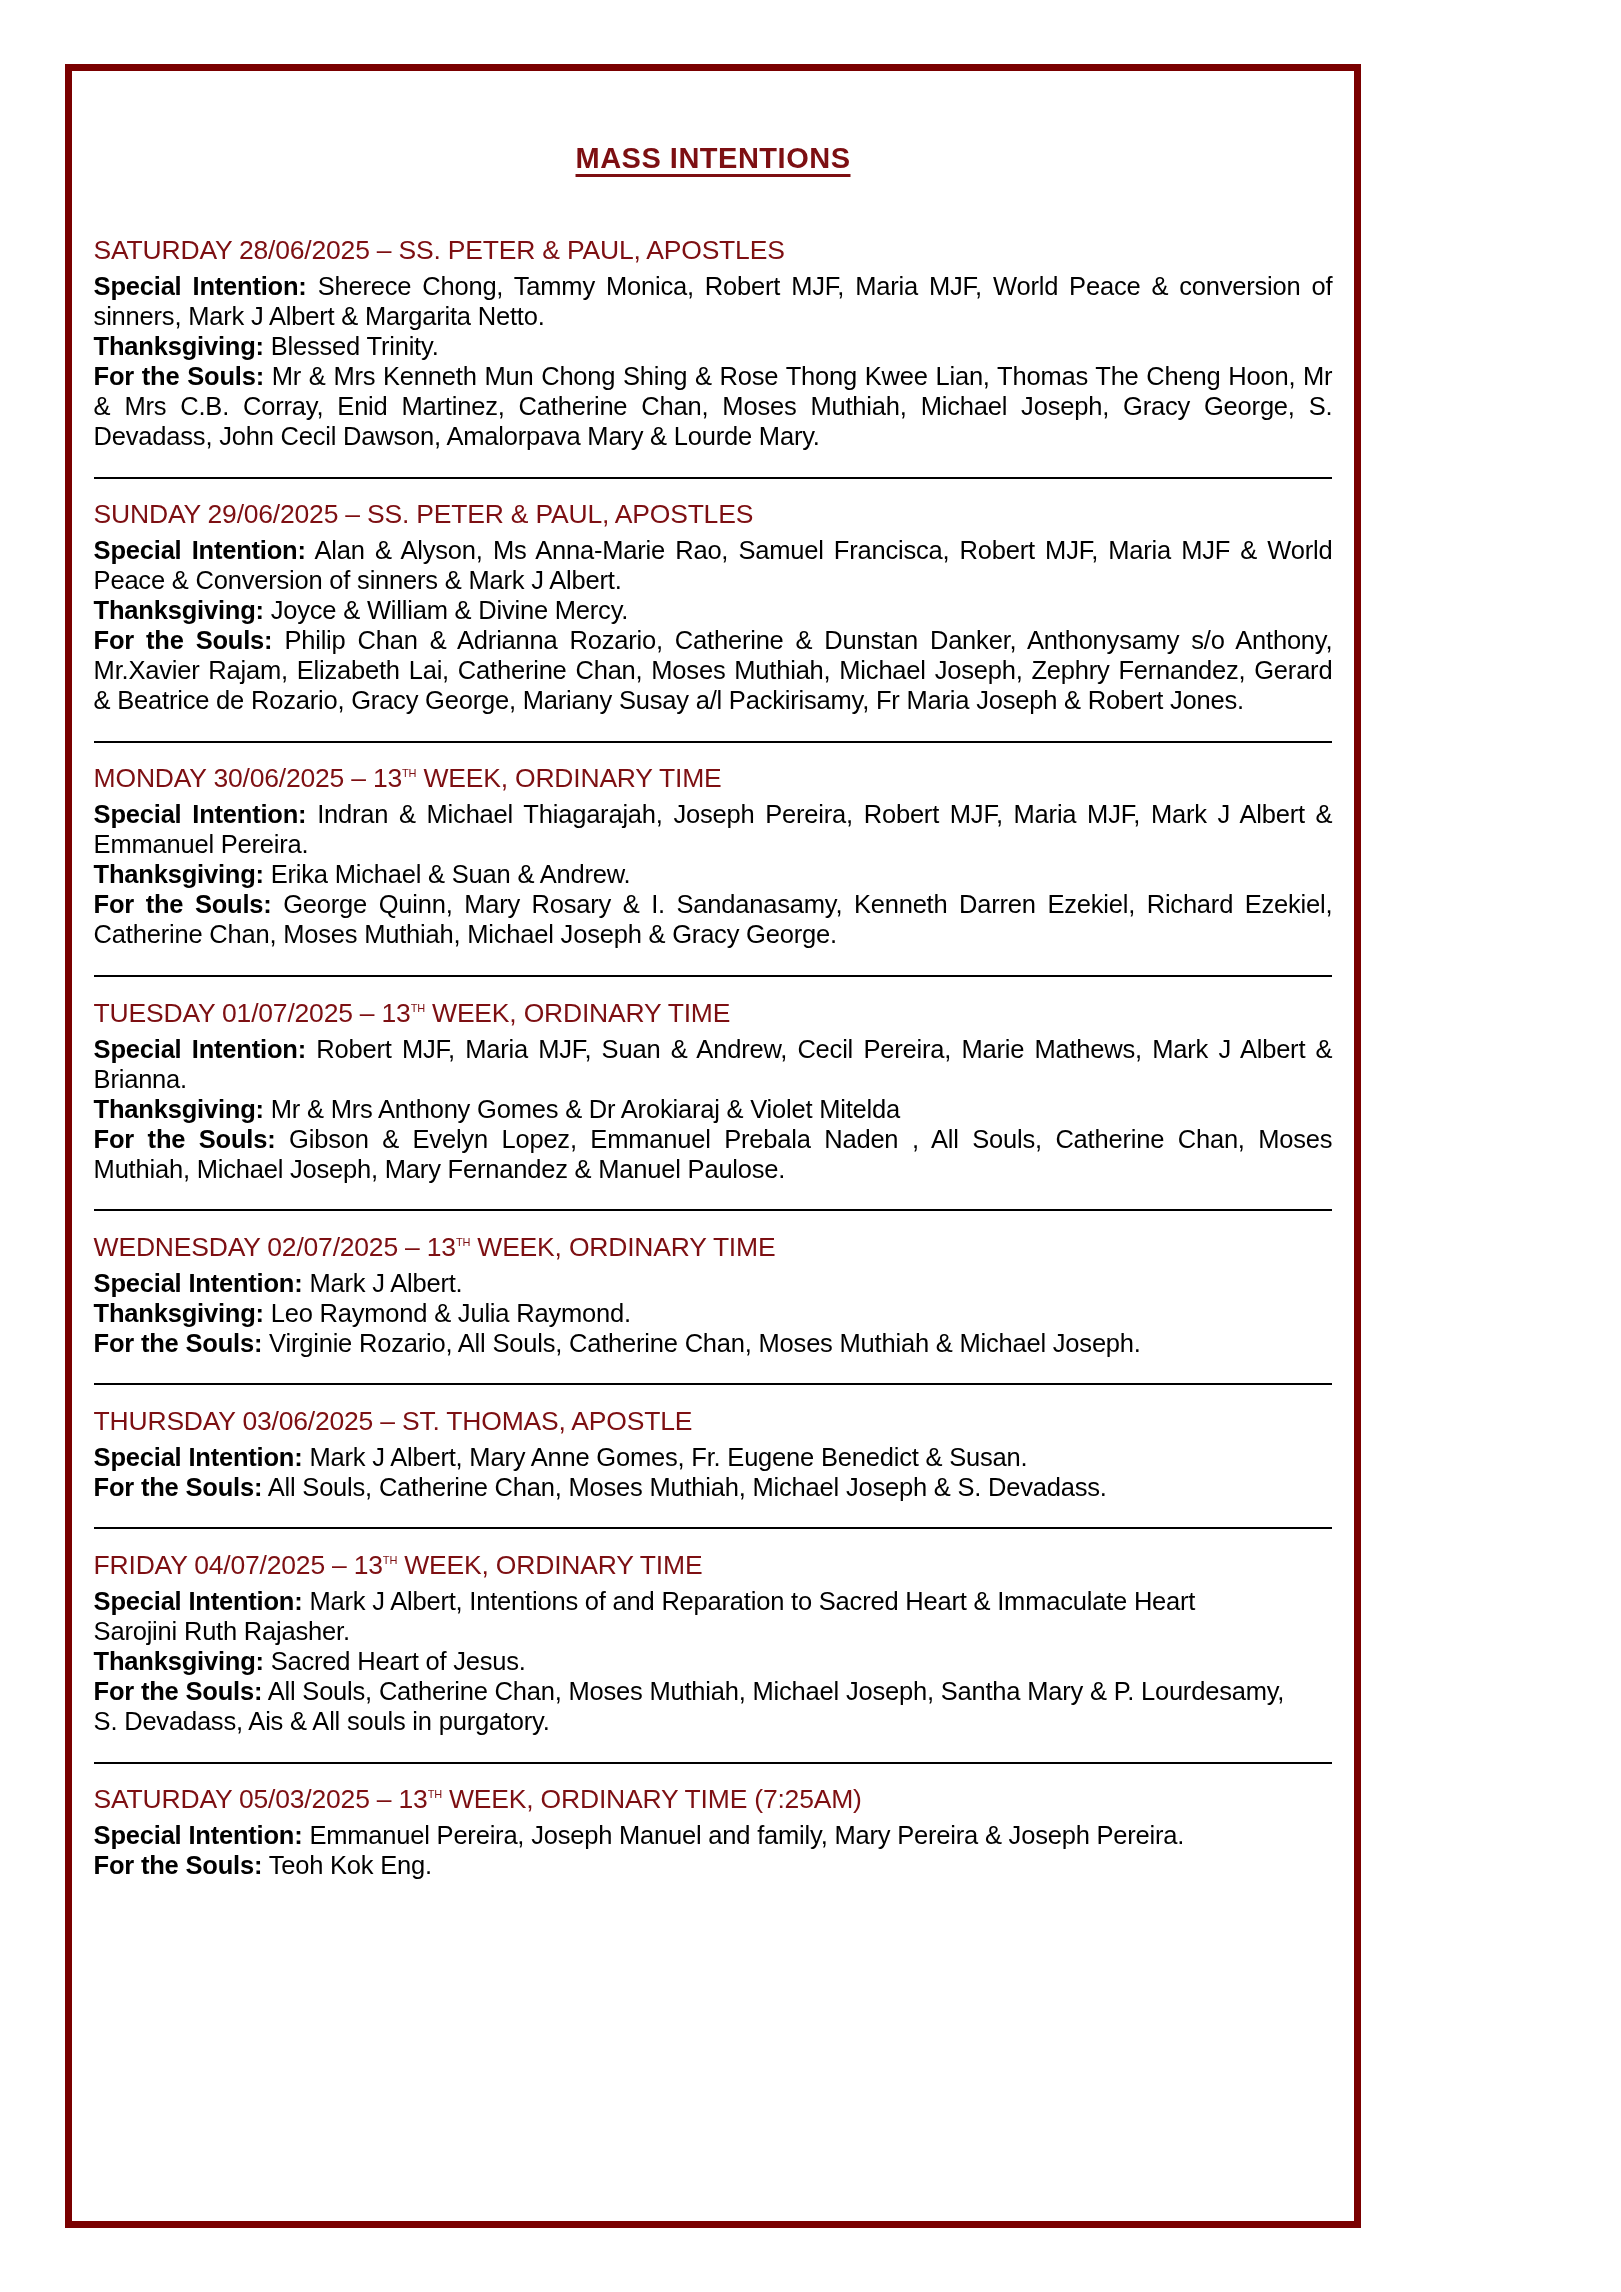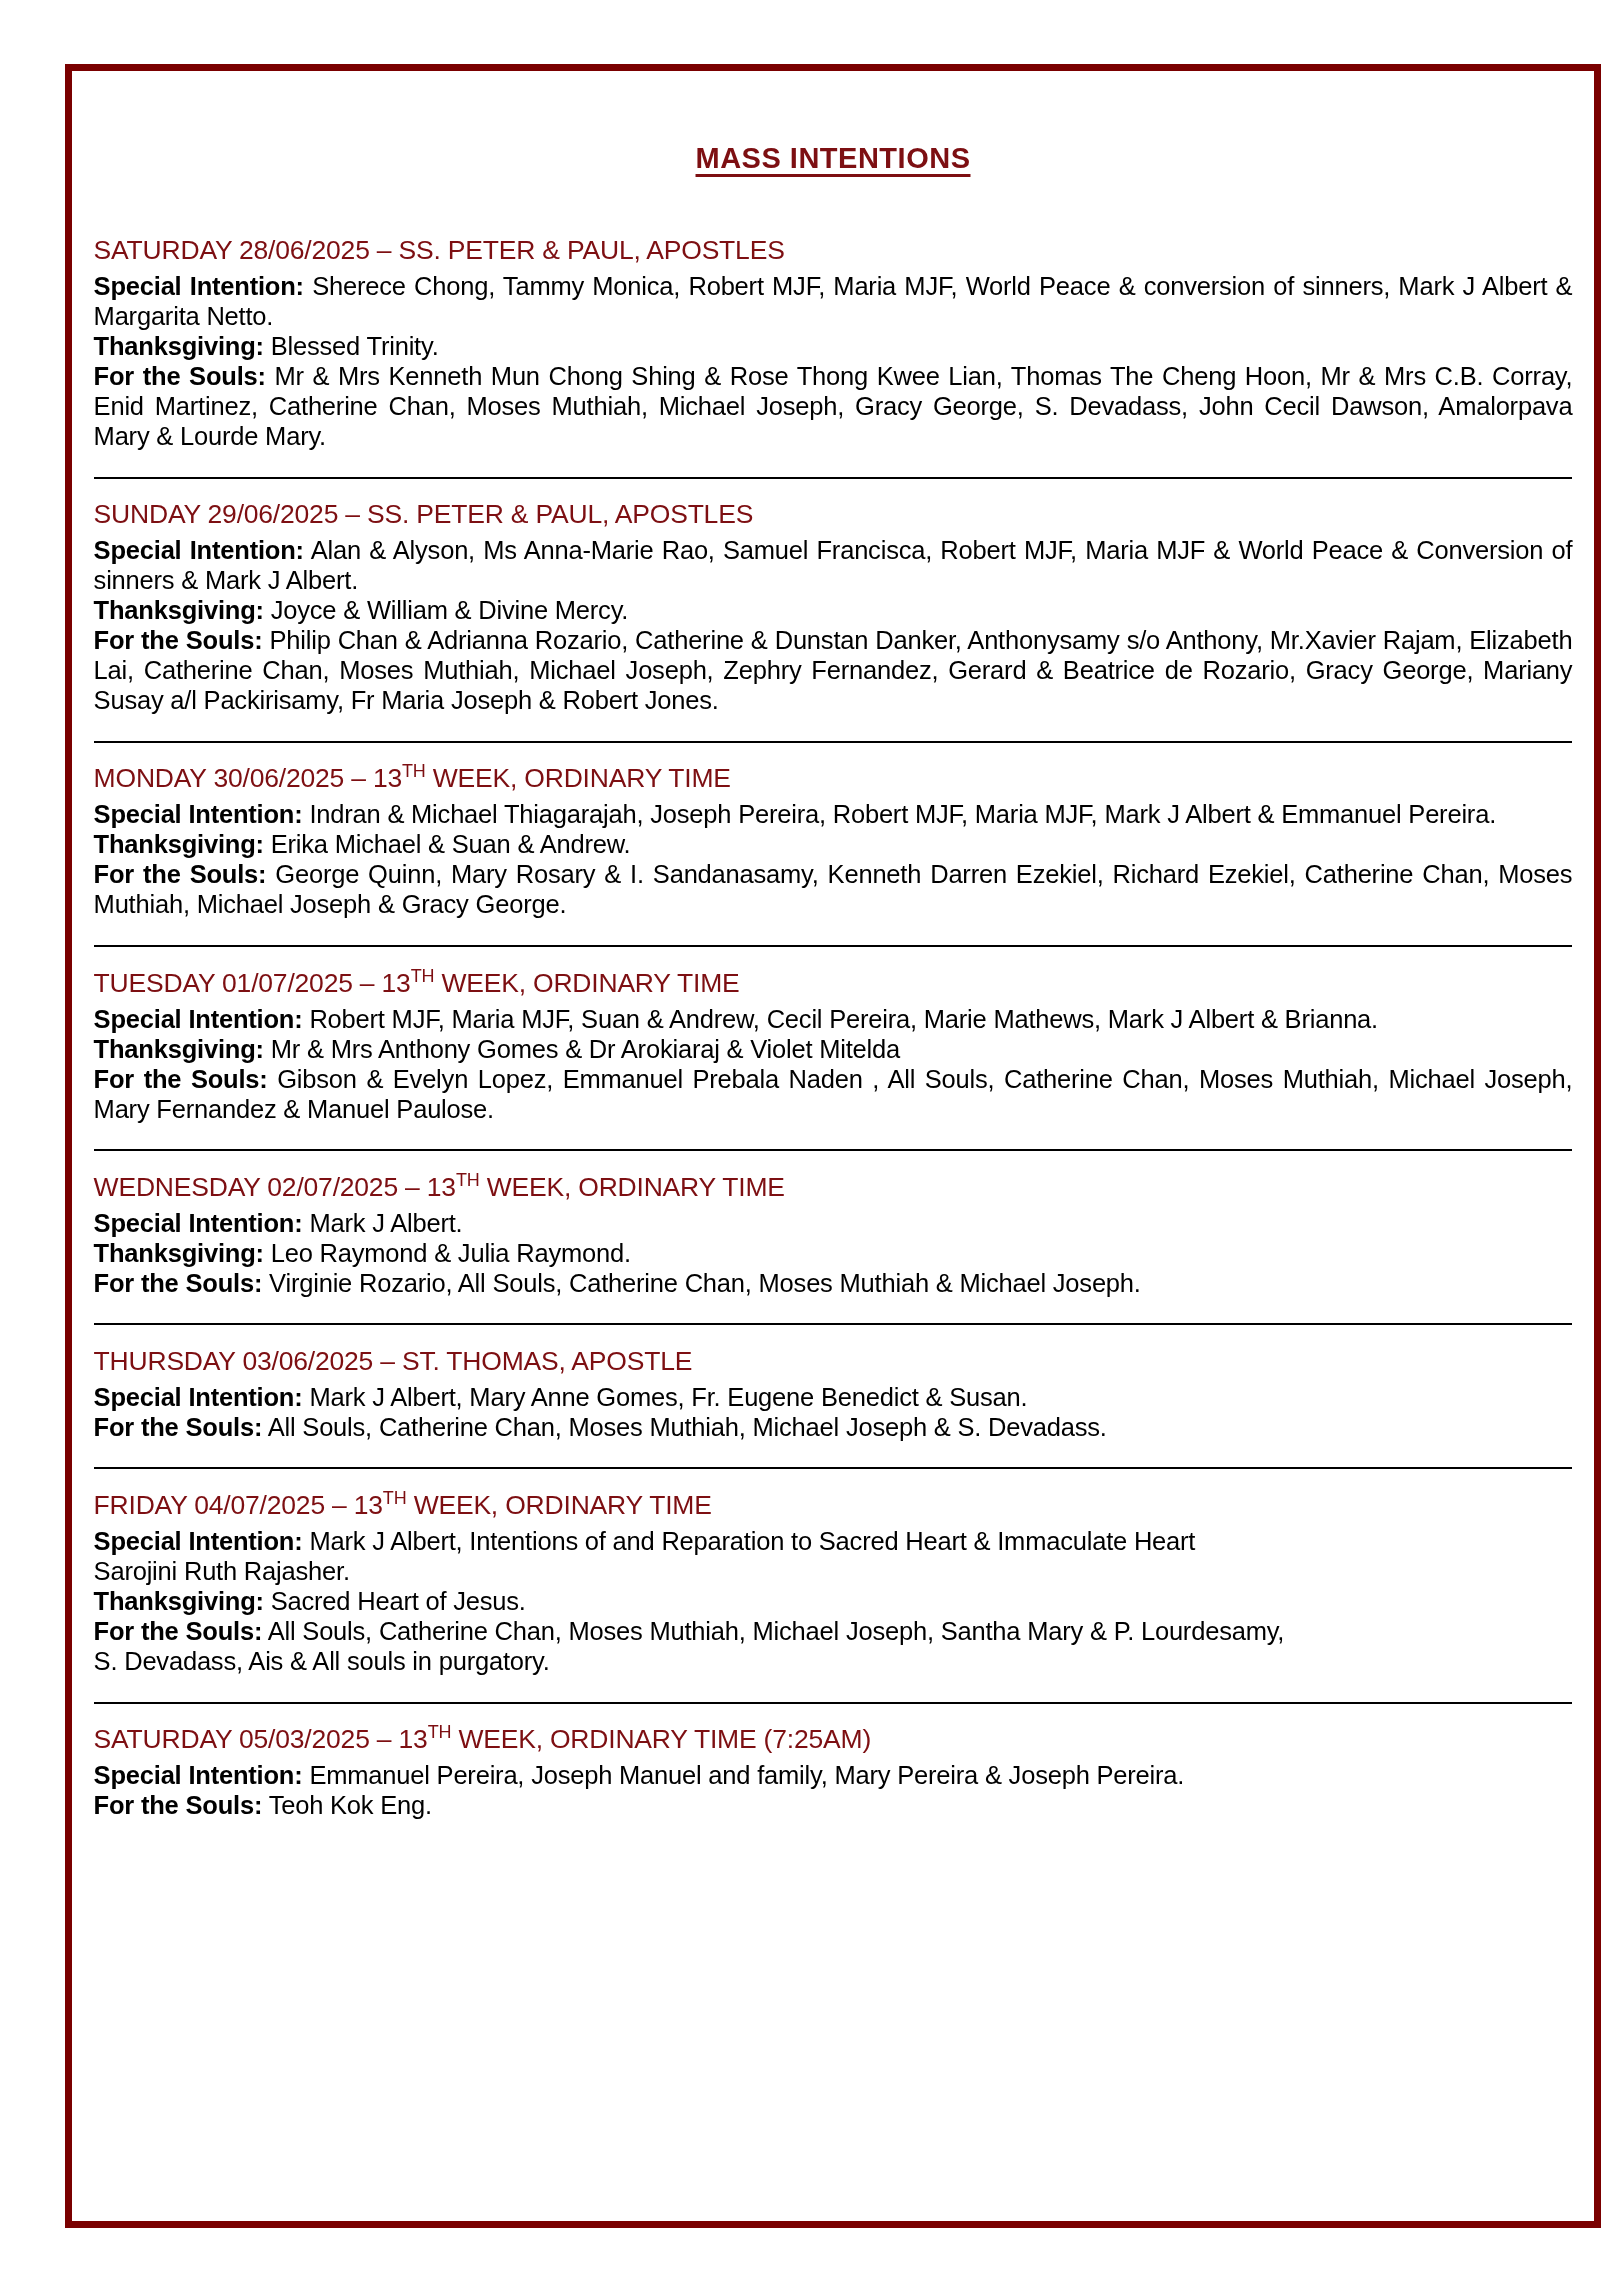--- a/index.html
+++ b/index.html
@@ -8,21 +8,21 @@
     background: #ffffff;
     width: 1621px;
     height: 2293px;
     font-family: "Liberation Sans", "DejaVu Sans", sans-serif;
     color: #000000;
   }
   .page-frame {
     position: absolute;
     left: 65px;
     top: 64px;
-    width: 1536px;
+    width: 1296px;
     height: 2164px;
     border: 7.8px solid #7a0000;
     box-sizing: border-box;
     background: #ffffff;
     overflow: hidden;
   }
   .content {
     padding: 0 21.6px;
   }
   .doc-title {
@@ -44,21 +44,21 @@
   }
   .sec-h {
     margin: 0;
     font-size: 26.5px;
     line-height: 41px;
     font-weight: normal;
     color: #7d0f12;
     letter-spacing: -0.2px;
   }
   .sec-h sup {
-    font-size: 18px;
+    font-size: 11px;
     vertical-align: super;
     line-height: 0;
   }
   .para {
     margin: 0;
     font-size: 25.5px;
     line-height: 30px;
     letter-spacing: -0.2px;
     color: #000000;
   }

